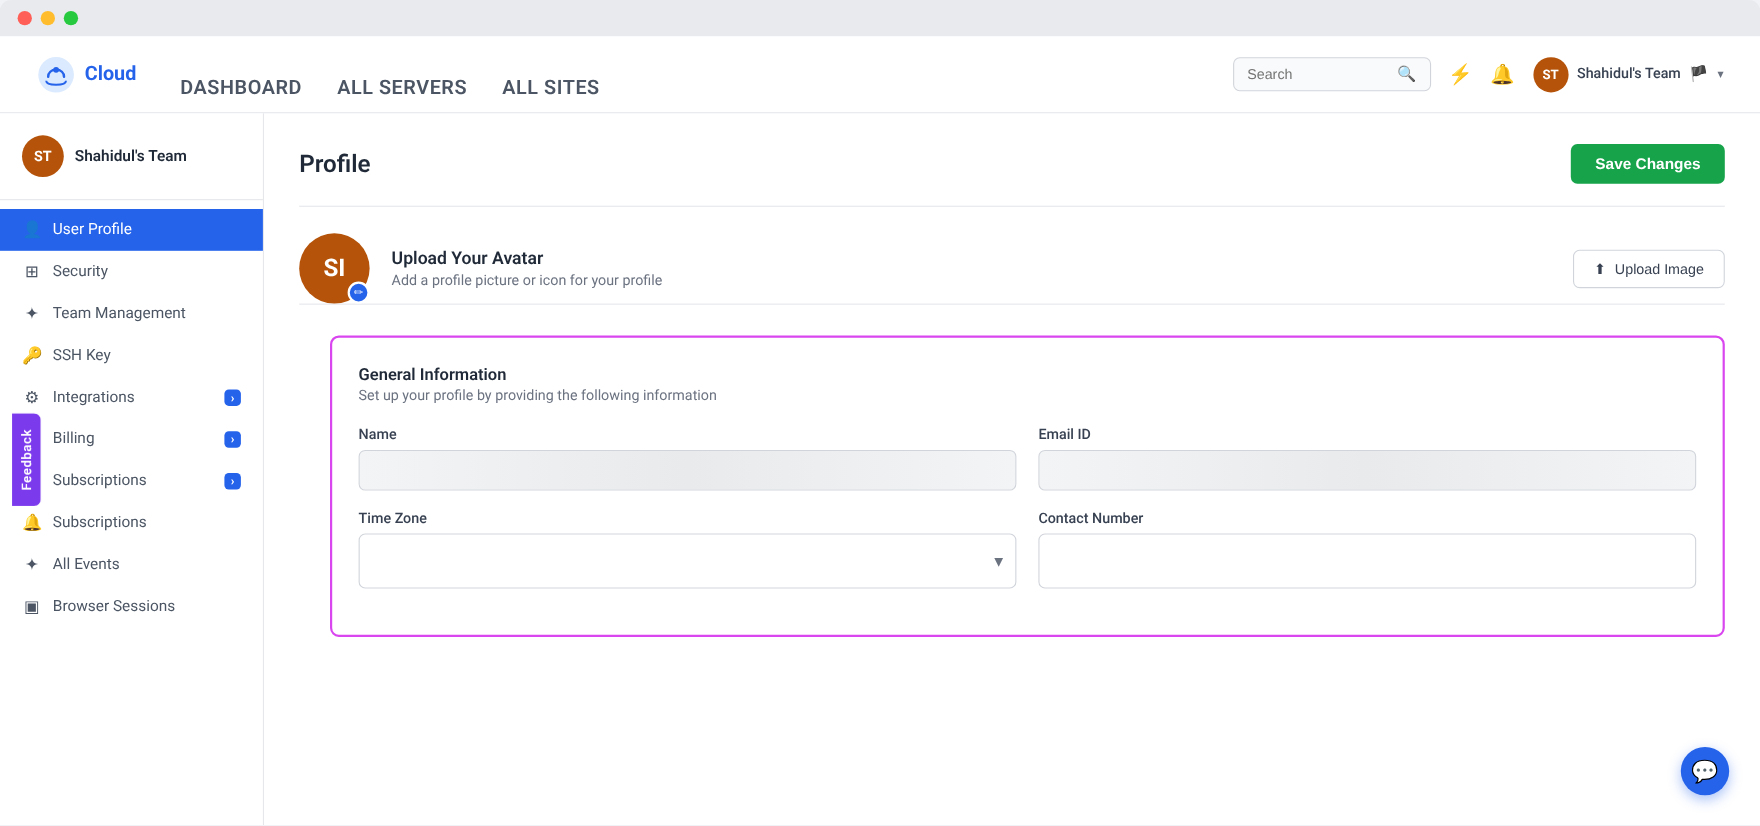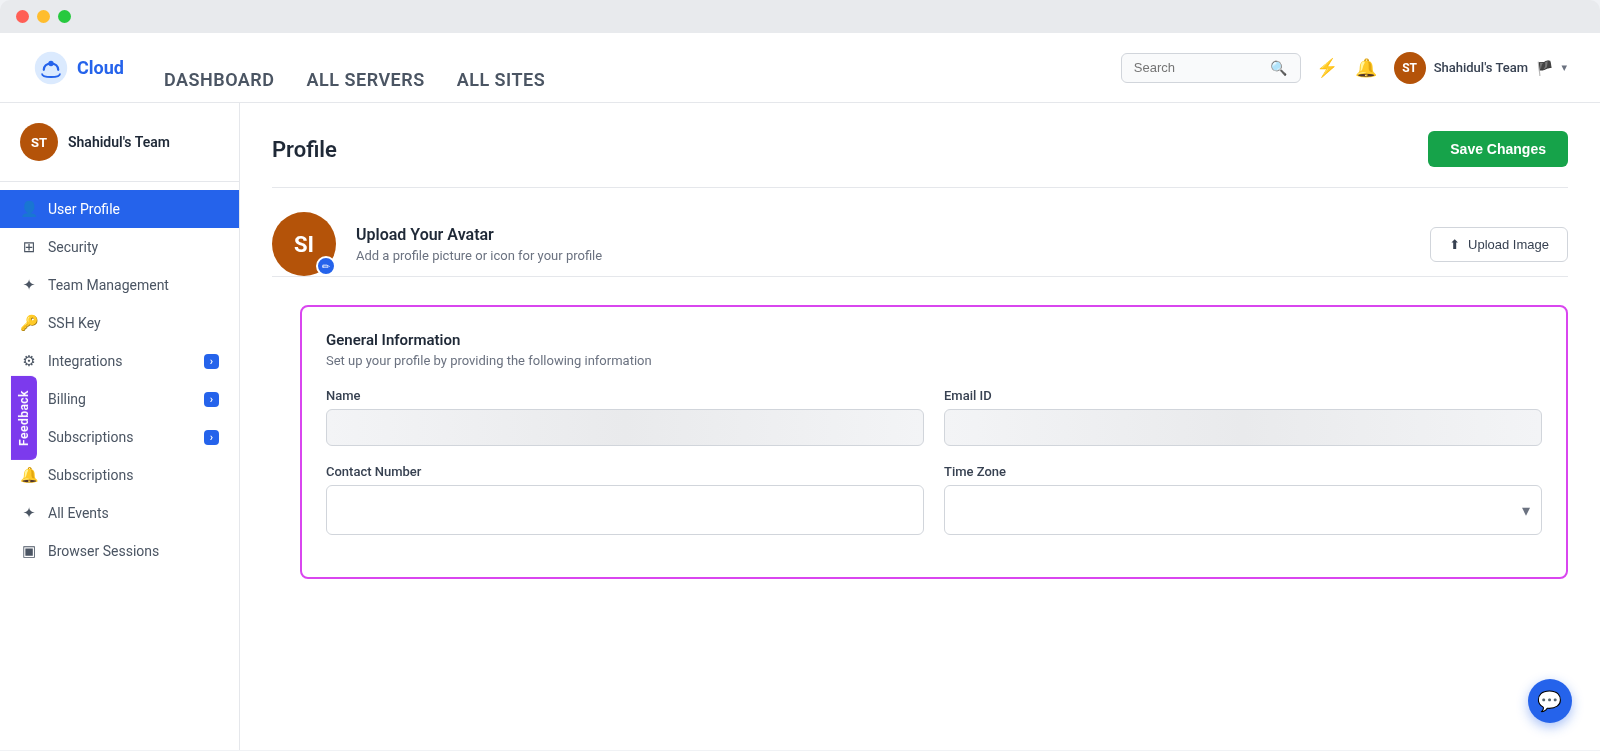--- a/index.html
+++ b/index.html
@@ -512,34 +512,34 @@
             <input type="text" class="form-input" style="background: linear-gradient(90deg, rgb(243, 244, 246) 0%, rgb(233, 234, 236) 50%, rgb(243, 244, 246) 100%);">
           </div>
           <div class="form-group">
             <label>Email ID</label>
             <input type="email" class="form-input" style="background: linear-gradient(90deg, rgb(243, 244, 246) 0%, rgb(233, 234, 236) 50%, rgb(243, 244, 246) 100%);">
           </div>
         </div>
 
         <div class="form-row">
           <div class="form-group">
-            <label>Contact Number</label>
-            <input type="text" class="form-input" style="height: 50px;">
-          </div>
-          <div class="form-group">
             <label>Time Zone</label>
             <div class="select-wrapper">
               <select class="form-select" style="height: 50px;">
                 <option value=""></option>
                 <option value="utc">UTC</option>
                 <option value="est">Eastern Time</option>
                 <option value="pst">Pacific Time</option>
               </select>
             </div>
           </div>
+          <div class="form-group">
+            <label>Contact Number</label>
+            <input type="text" class="form-input" style="height: 50px;">
+          </div>
         </div>
       </div>
     </div>
   </div>
 </div>
 
 <div class="chat-btn">
   <span>💬</span>
 </div>
 

